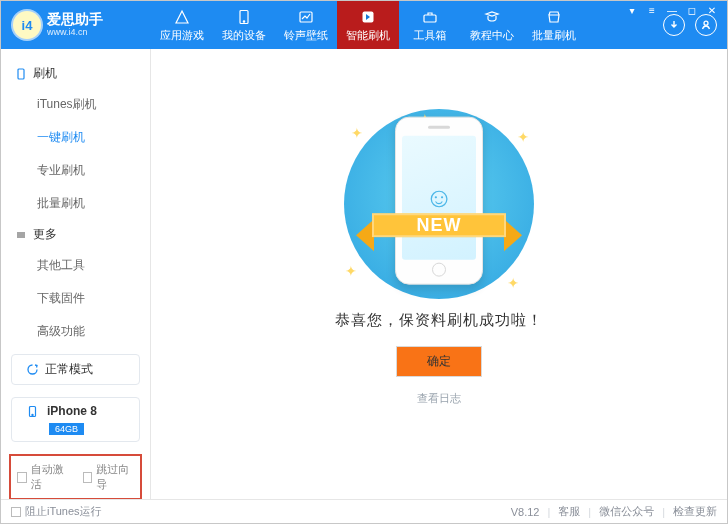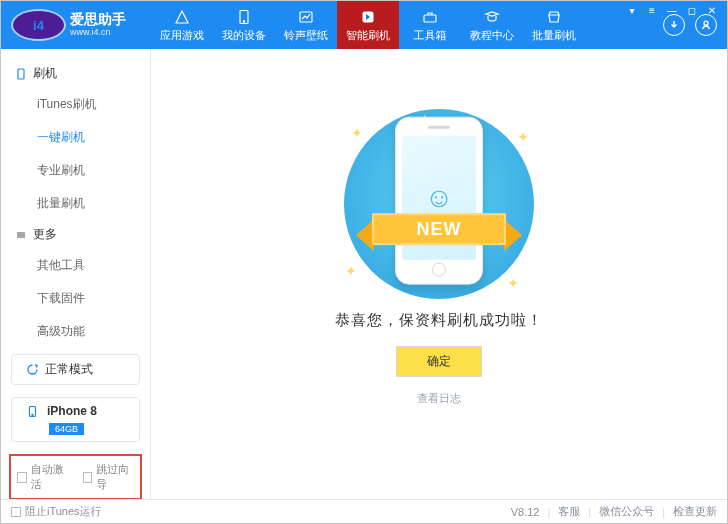--- a/index.html
+++ b/index.html
@@ -27,23 +27,23 @@
     align-items: center;
     color: #fff;
   }
   .brand {
     display: flex;
     align-items: center;
     padding-left: 12px;
     width: 150px;
   }
   .brand-icon {
-    width: 51px; height: 28px;
+    width: 28px; height: 28px;
     border-radius: 50%;
-    background: #4c1d95;
+    background: #fef9c3;
     color: #1e8bf2;
     display: flex; align-items: center; justify-content: center;
     font-weight: bold;
     font-size: 13px;
     margin-right: 6px;
     box-shadow: 0 0 0 2px rgba(255,255,255,.6);
   }
   .brand-text { display:flex; flex-direction:column; line-height:1.1; }
   .brand-title { font-size: 14px; font-weight: bold; }
   .brand-sub { font-size: 9px; opacity:.85; }
@@ -170,21 +170,21 @@
     border-radius:3px;
     display:flex; align-items:center; justify-content:center;
     color:#4db7e8; font-size:28px;
   }
   .ribbon {
     position:absolute; left:50%; top:54%;
     transform:translate(-50%,-10%);
     width:170px; height:48px;
   }
   .ribbon-body {
-    position:absolute; left:18px; right:18px; top:6px; height:32px;
+    position:absolute; left:18px; right:18px; top:6px; height:24px;
     background:#ffc43a;
     display:flex; align-items:center; justify-content:center;
     color:#fff; font-weight:700; font-size:18px; letter-spacing:1px;
     box-shadow: inset 0 0 0 2px rgba(255,255,255,.35);
   }
   .ribbon-end-l, .ribbon-end-r {
     position:absolute; top:12px; width:0; height:0;
     border-top:16px solid transparent;
     border-bottom:16px solid transparent;
   }
@@ -194,21 +194,21 @@
   .s1 { top:26px; left:32px; } .s2 { top:12px; left:100px;}
   .s3 { top:30px; right:30px;} .s4 { bottom:30px; left:26px;}
   .s5 { bottom:18px; right:40px; }
 
   .success-text {
     margin-top: 2px; font-size: 15px; color:#333; letter-spacing:1px;
   }
   .ok-btn {
     margin-top: 16px;
     padding: 6px 30px;
-    border:1px solid #d9d9d9; background:#fde047; color:#333;
+    border:1px solid #d9d9d9; background:#f97316; color:#333;
     font-size:12px; cursor:pointer;
   }
   .viewlog {
     margin-top: 14px; font-size:11px; color:#9aa4ae; cursor:pointer;
   }
 
   
   .footer {
     height: 24px;
     border-top:1px solid #e6e6e6;

